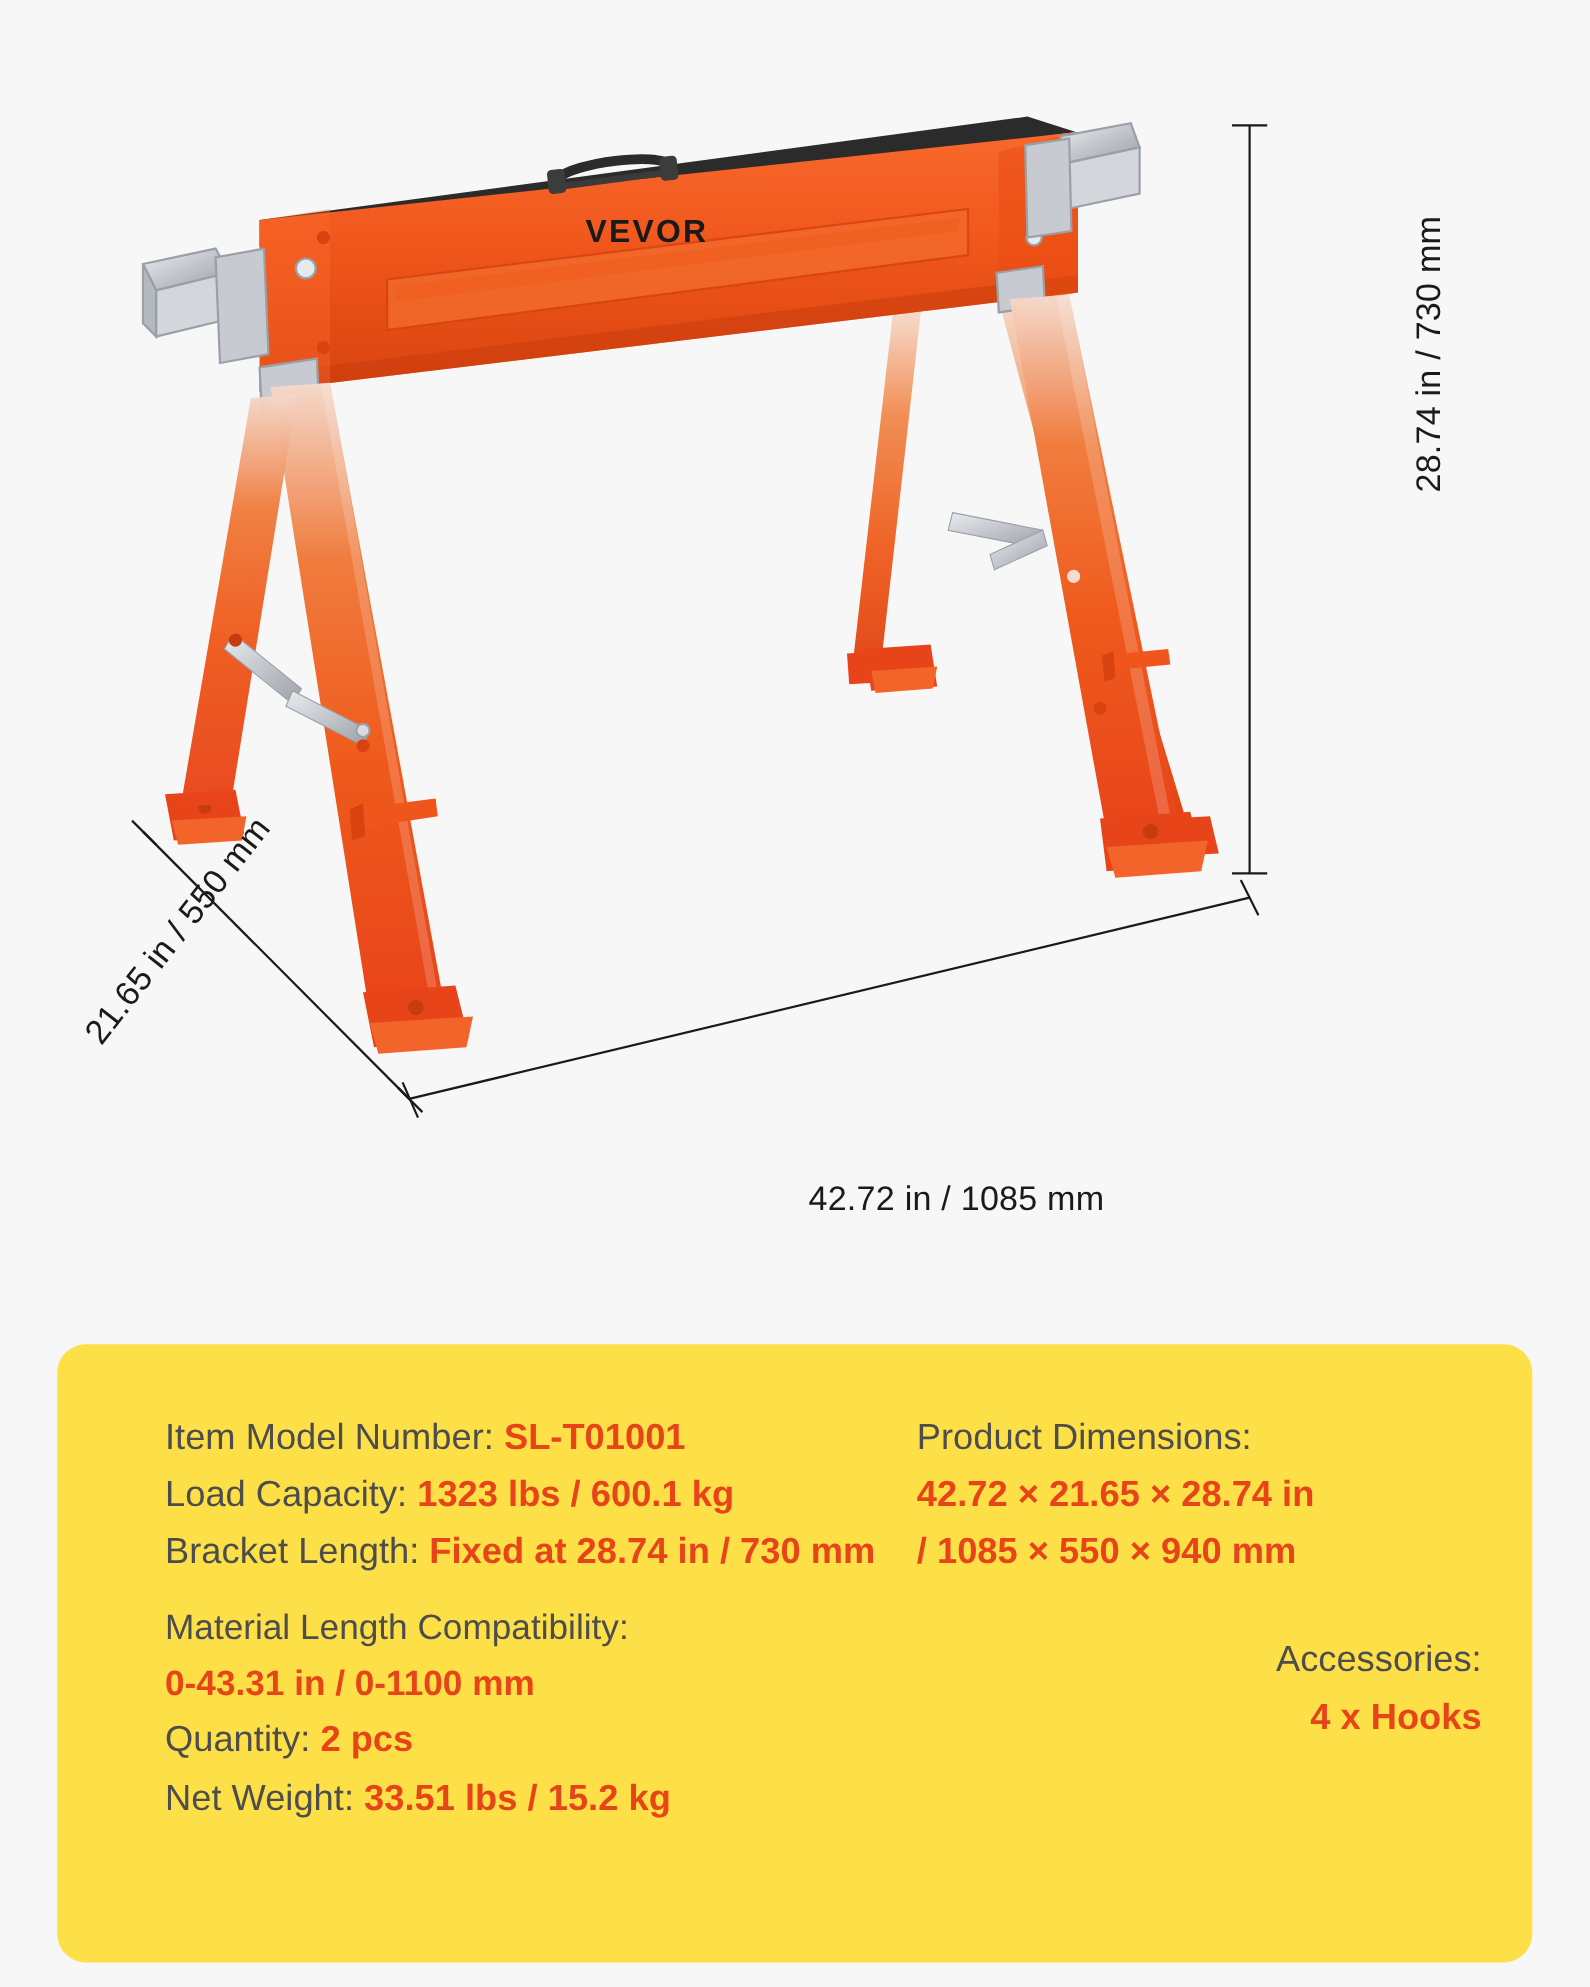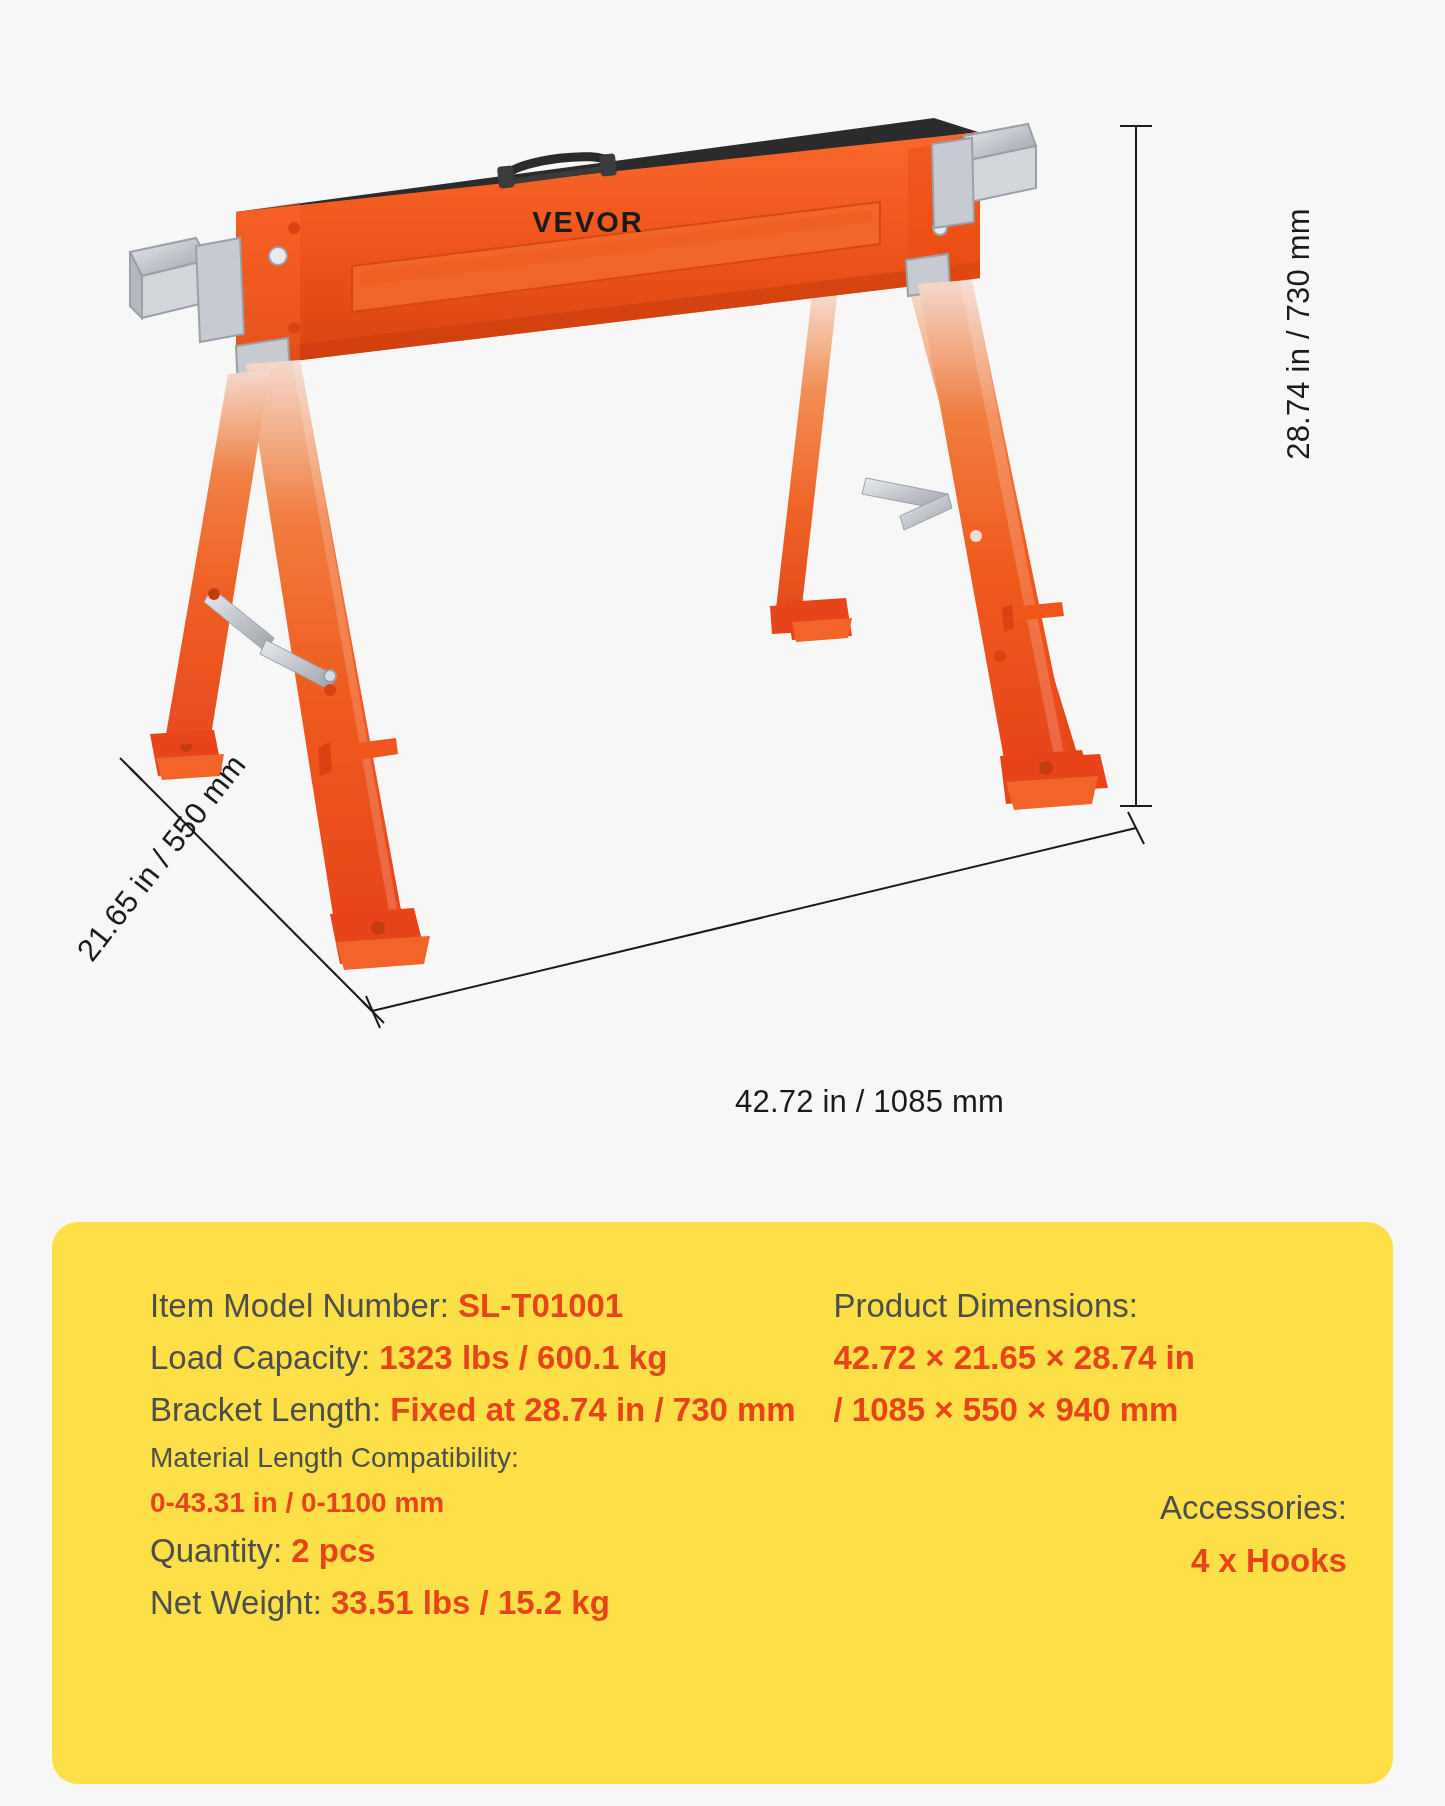--- a/index.html
+++ b/index.html
@@ -13,21 +13,21 @@
     position: relative;
     width: 1445px;
     height: 1806px;
     background: #f7f7f7;
     overflow: hidden;
   }
 
   
   #illustration {
     position: absolute;
-    left: 0; top: 16px;
+    left: 0; top: 4px;
     width: 1445px;
     height: 1210px;
   }
   #illustration svg { display: block; }
 
   .dim-label {
     position: absolute;
     color: #1a1a1a;
     font-size: 31px;
     letter-spacing: 0.2px;
@@ -72,23 +72,24 @@
     font-size: 33px;
     line-height: 1.58;
     color: #4d4d4d;
     white-space: nowrap;
   }
   .spec-line .val {
     color: #e8441a;
     font-weight: bold;
   }
   .spec-block {
-    font-size: 28px;
+    font-size: 32px;
     line-height: 1.58;
     color: #4d4d4d;
+    margin-top: 18px;
   }
   .spec-block .val {
     color: #e8441a;
     font-weight: bold;
     display: block;
   }
   .gap-md { height: 46px; }
   .right-head {
     font-size: 33px;
     color: #4d4d4d;

